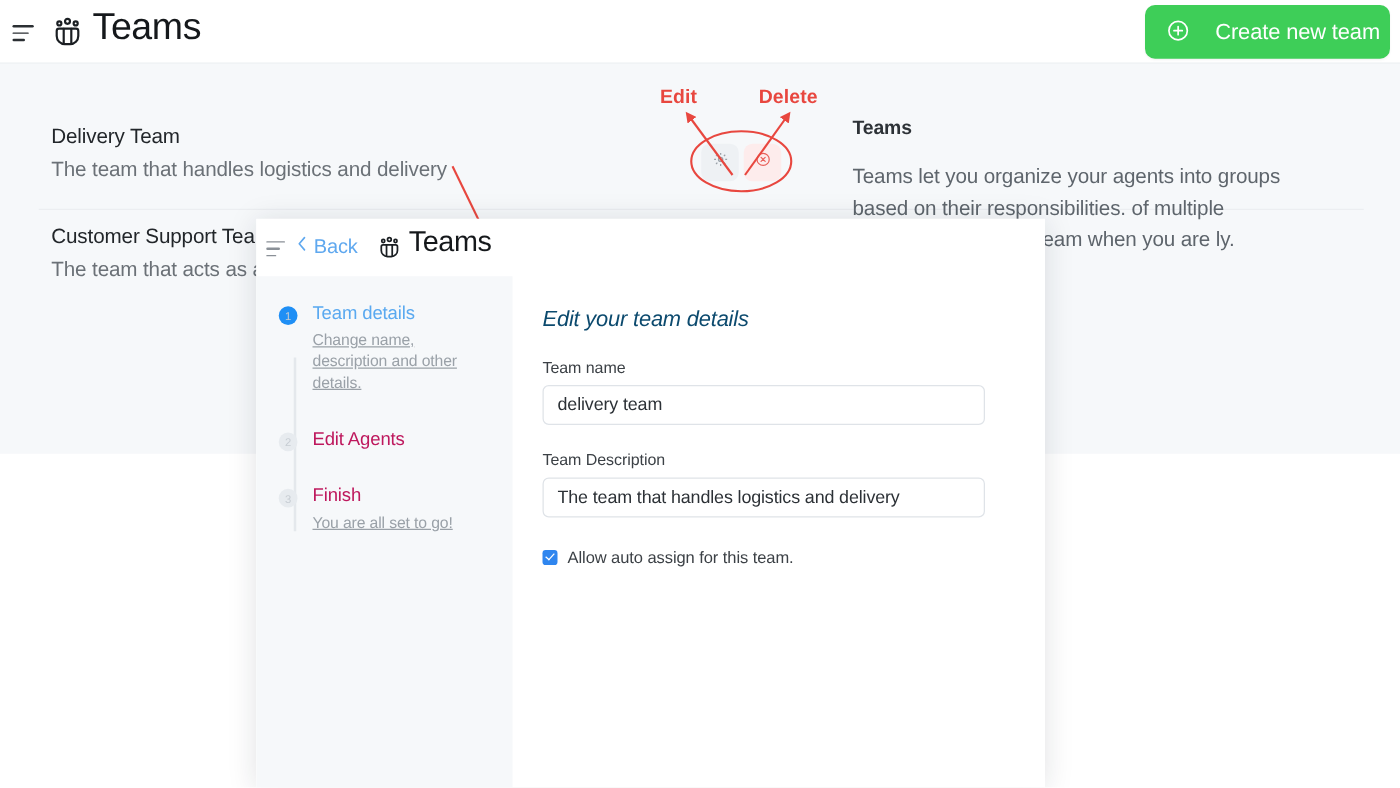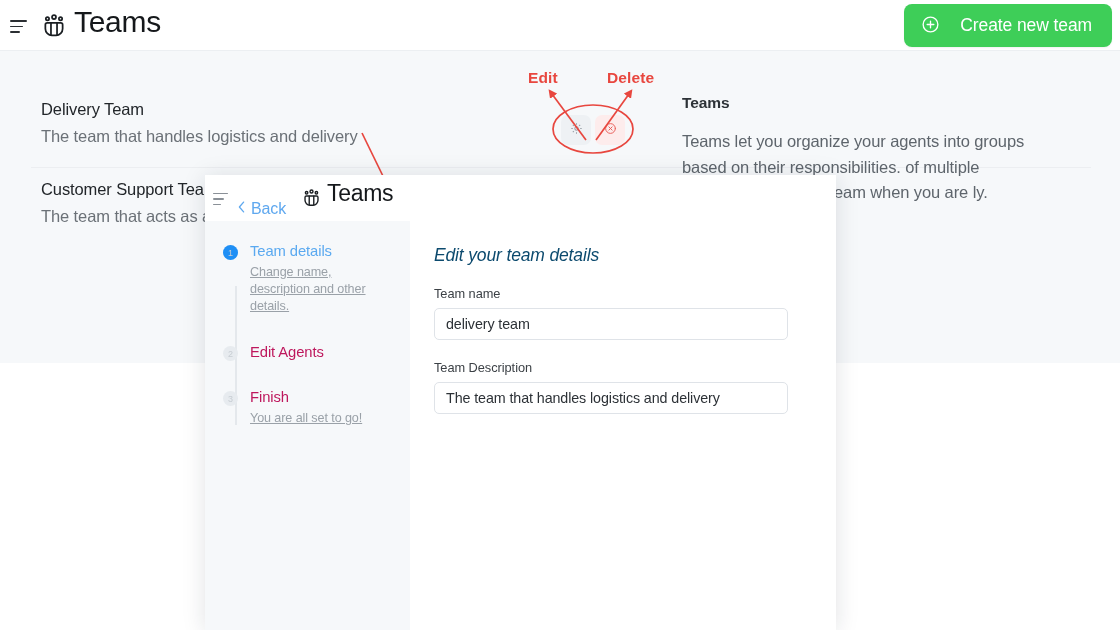--- a/index.html
+++ b/index.html
@@ -26,21 +26,21 @@
   #hamburger i:nth-child(2){width:13px;}
   #hamburger i:nth-child(3){width:10px;}
 
   #topbar-teams-icon{position:absolute;left:40px;top:11px;width:28px;height:28px;}
   #topbar-title{
     position:absolute;left:74px;top:5px;font-size:30px;color:#15181b;letter-spacing:-.3px;
   }
 
   #create-btn{
     position:absolute;right:8px;top:4px;height:43px;border-radius:8px;background:#3ece58;
-    display:flex;align-items:center;gap:20px;padding:0 20px 0 17px;cursor:pointer;border:none;
+    display:flex;align-items:center;gap:20px;padding:0 8px 0 17px;cursor:pointer;border:none;
     box-shadow:0 1px 2px rgba(0,0,0,.06);
   }
   #create-btn .lbl{color:#ffffff;font-size:17.5px;letter-spacing:-.1px;white-space:nowrap;}
 
   
   .team-row{position:absolute;left:41px;}
   #team-row-1{top:100px;}
   #team-row-2{top:180px;}
   .team-name{font-size:16.5px;color:#22262a;letter-spacing:-.1px;}
   .team-desc{font-size:16.5px;color:#6b7177;letter-spacing:-.1px;margin-top:8px;}
@@ -67,21 +67,21 @@
   #overlay{
     position:absolute;left:205px;top:175px;width:631px;height:455px;
     background:#ffffff;box-shadow:0 2px 22px rgba(20,30,50,.13);overflow:hidden;
   }
   #ov-header{position:absolute;left:0;top:0;width:631px;height:46px;background:#ffffff;}
   #ov-hamburger{position:absolute;left:8px;top:16px;width:18px;height:14px;cursor:pointer;}
   #ov-hamburger i{display:block;height:1.4px;background:#8a9097;border-radius:1px;margin-top:4px;}
   #ov-hamburger i:nth-child(1){width:15px;margin-top:2px;}
   #ov-hamburger i:nth-child(2){width:11px;}
   #ov-hamburger i:nth-child(3){width:8px;}
-  #ov-back{position:absolute;left:31px;top:13px;display:flex;align-items:center;gap:4px;cursor:pointer;margin-top:12px;}
+  #ov-back{position:absolute;left:31px;top:13px;display:flex;align-items:center;gap:4px;cursor:pointer;}
   #ov-back .lbl{color:#5fa8ef;font-size:16px;letter-spacing:-.1px;}
   #ov-teams-icon{position:absolute;left:96px;top:12px;width:21px;height:21px;}
   #ov-title{position:absolute;left:122px;top:5px;font-size:23px;color:#15181b;letter-spacing:-.3px;}
 
   #ov-body{position:absolute;left:0;top:46px;width:631px;height:409px;display:flex;}
   #stepper{width:205px;background:#f6f8fa;position:relative;padding-top:22px;box-sizing:border-box;}
   #step-line{position:absolute;left:30px;top:65px;width:1.5px;height:139px;background:#e4e8ec;}
   .step{position:relative;padding-left:45px;margin-bottom:29px;}
   .step-dot{
     position:absolute;left:18px;top:2px;width:15px;height:15px;border-radius:50%;
@@ -267,17 +267,21 @@
 
       <div id="form-pane">
         <div id="form-title">Edit your team details</div>
 
         <div class="field-label">Team name</div>
         <input class="text-input" value="delivery team" style="">
 
         <div class="field-label">Team Description</div>
         <input class="text-input" value="The team that handles logistics and delivery" style="">
 
+        <div id="checkbox-row">
+          <div id="auto-assign-checkbox"></div>
+          <div id="checkbox-label">Allow auto assign for this team.</div>
+        </div>
 
       </div>
     </div>
   </div>
 </div>
 
 </body></html>

